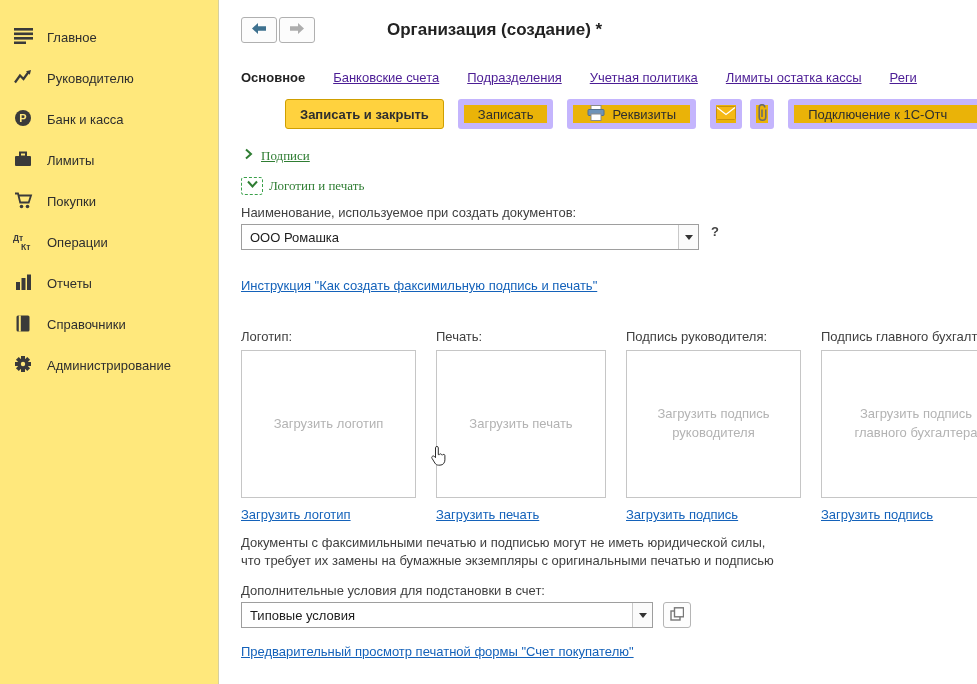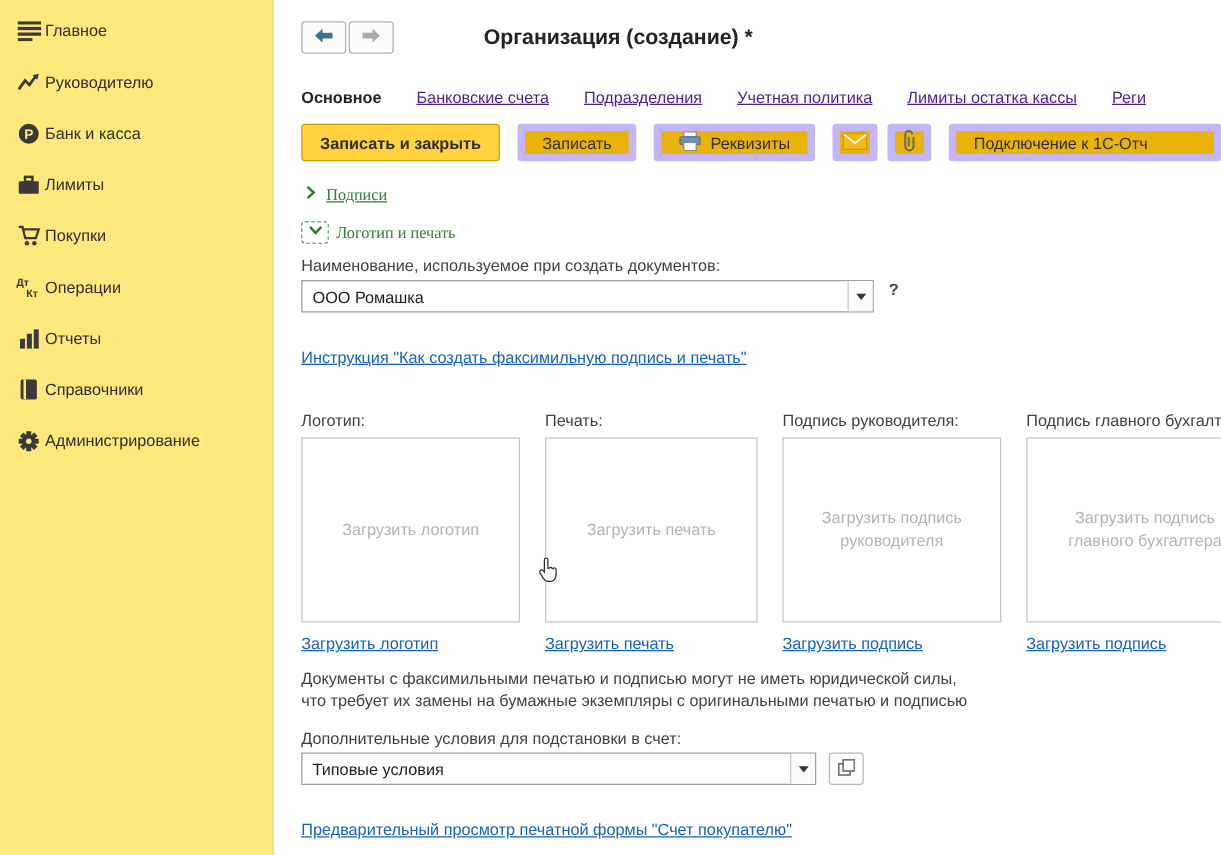--- a/index.html
+++ b/index.html
@@ -3,21 +3,21 @@
 <meta charset="utf-8">
 <style>
   * { margin:0; padding:0; box-sizing:border-box; }
   html,body { width:977px; height:684px; overflow:hidden; background:#fff;
     font-family:"Liberation Sans", sans-serif; font-size:13px; color:#333; }
   .app { display:flex; width:977px; height:684px; }
 
   
   .sidebar { width:219px; background:#ffe87c; border-right:1px solid #d6cfa0;
     padding-top:4px; flex-shrink:0; }
-  .side-item { display:flex; align-items:center; gap:2px; height:41px;
+  .side-item { display:flex; align-items:flex-end; gap:13px; height:41px;
     padding:0 12px; cursor:pointer; }
   .side-item .icn { width:22px; height:18px; display:flex; align-items:center;
     justify-content:center; flex-shrink:0; }
   .side-label { color:#2e2e2e; }
 
   
   .main { flex:1; position:relative; padding:16px 0 0 22px; overflow:hidden;
     background:#fff; }
 
   .header-row { display:flex; align-items:center; height:28px; }
@@ -30,21 +30,21 @@
 
   .tabs { display:flex; gap:28px; margin-top:26px; white-space:nowrap; }
   .tab { color:#4c1d95; text-decoration:underline; cursor:pointer; }
   .tab.active { color:#222; text-decoration:none; font-weight:bold; cursor:default; }
 
   .toolbar { display:flex; align-items:center; gap:14px; margin-top:14px;
     white-space:nowrap; }
   .btn { height:30px; display:inline-flex; align-items:center; gap:7px;
     padding:0 14px; background:#eab308; border:6px solid #c4b5fd; border-radius:3px;
     font-size:13px; color:#2e2e2e; cursor:pointer; white-space:nowrap; }
-  .btn-primary { background:#ffd23e; border:1px solid #cf9f00; font-weight:bold; }
+  .btn-primary { background:#ffd23e; border:1px solid #cf9f00; font-weight:bold;margin-left:44px; }
   .btn-icon { width:36px; padding:0; justify-content:center; }
   .btn-last { min-width:218px; }
   .icon-gap-sm { margin-left:-6px; }
 
   .group-row { display:flex; align-items:center; gap:6px; margin-top:18px;
     height:18px;font-family:Liberation Serif, serif; }
   .group-row.second { margin-top:10px; height:22px; }
   .group-label { color:#2f7d33; cursor:pointer; }
   .group-label.underlined { text-decoration:underline; }
   .chev-box { width:22px; height:18px; border:1px dashed #3aa04a; border-radius:3px;
@@ -76,21 +76,21 @@
   .upload-label { min-height:36px; display:flex; align-items:flex-end;
     color:#3f3f3f; margin-bottom:5px; line-height:1.25; }
   .upload-box { height:148px; border:1px solid #c6c6c6; background:#fff;
     display:flex; align-items:center; justify-content:center; text-align:center;
     cursor:pointer; }
   .upload-ph { color:#b3b3b3; padding:0 18px; line-height:1.45; }
   .upload-link { margin-top:9px; align-self:flex-start; }
 
   .disclaimer { margin-top:12px; color:#3f3f3f; line-height:1.35;
     white-space:pre-line; }
-  .preview-link { display:inline-block; margin-top:28px; }
+  .preview-link { display:inline-block; margin-top:16px; }
 
   .cursor-hand { position:absolute; left:211px; top:446px; z-index:5;
     pointer-events:none; }
 </style>
 </head>
 <body>
 
 <div class="app">
 
   <nav class="sidebar">

